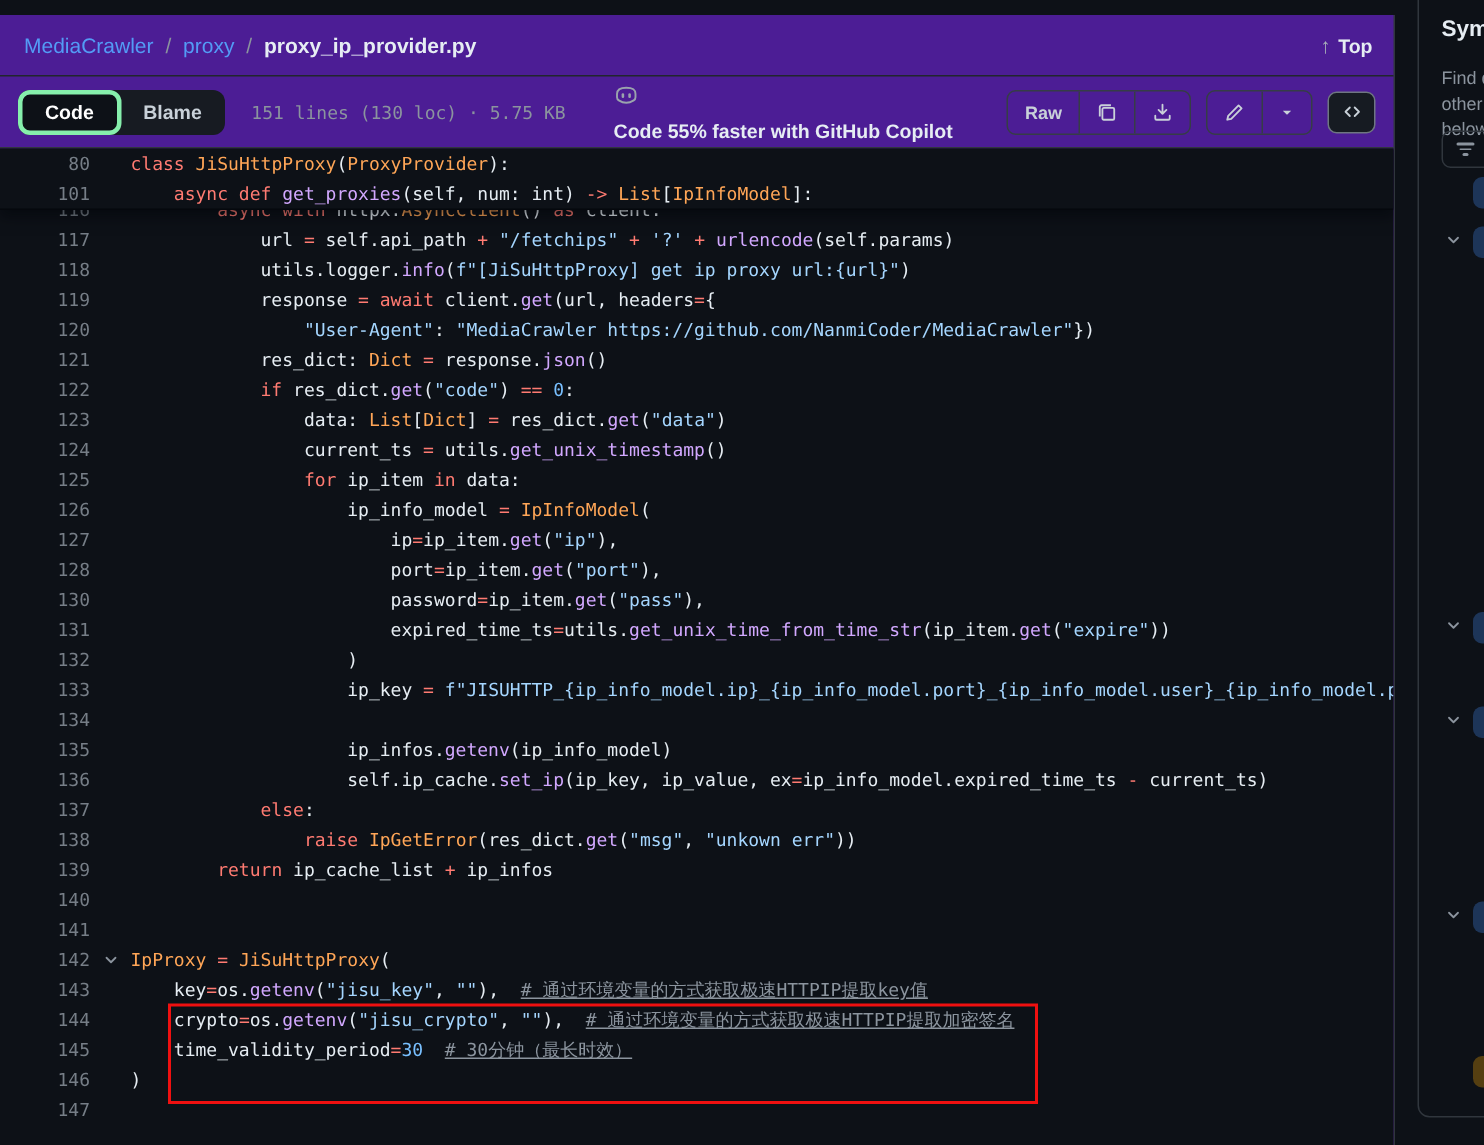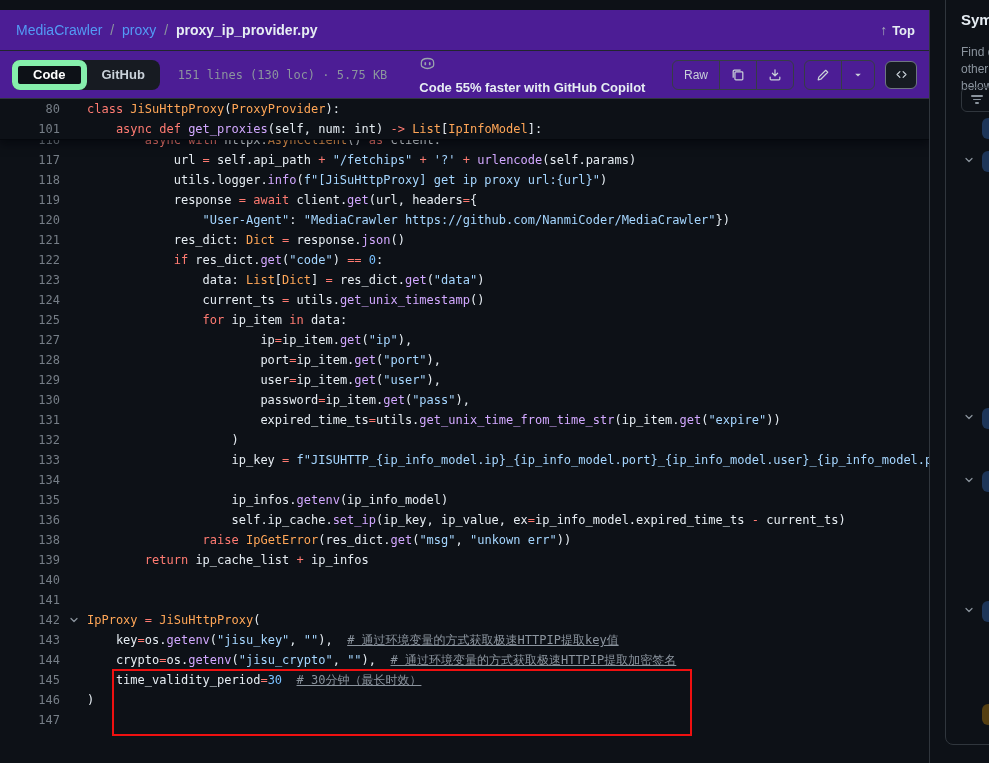--- a/index.html
+++ b/index.html
@@ -11,27 +11,27 @@
   .crumbs a{color:#539bf5;text-decoration:none;cursor:pointer;}
   .crumbs .sep{color:#8b949e;margin:0 4px;}
   .crumbs .file{font-weight:700;color:#e6edf3;}
   .toplink{display:flex;align-items:center;gap:5px;color:#e6edf3;font-size:13px;font-weight:600;cursor:pointer;text-decoration:none;}
   .toplink .arr{color:#a9b1ba;font-size:14px;font-weight:400;}
   
   .toolbar{height:47px;display:flex;align-items:center;gap:10px;padding:0 12px;border-bottom:1px solid #30363d;}
   .seg{display:flex;align-items:center;background:#171b22;border-radius:8px;height:30px;}
   .seg-btn{height:30px;padding:0 15px;border:none;background:transparent;color:#c9d1d9;font-size:13px;font-weight:600;
     border-radius:8px;cursor:pointer;font-family:inherit;}
-  .seg-btn.active{background:#0d1117;border:6px solid #86efac;color:#ffffff;}
+  .seg-btn.active{background:#0d1117;border:3px solid #86efac;color:#ffffff;}
   .meta{font-family:"DejaVu Sans Mono",monospace;font-size:12px;color:#8b949e;margin-left:8px;white-space:nowrap;}
   .copilot{display:flex;align-items:flex-start;gap:8px;margin-left:22px;font-size:13px;font-weight:600;color:#e6edf3;cursor:pointer;white-space:nowrap;flex-direction:column;}
   .spacer{flex:1;}
   .btngroup{display:flex;align-items:stretch;height:28px;border:1px solid #363d46;border-radius:6px;overflow:hidden;}
   .btngroup .tbtn{display:flex;align-items:center;justify-content:center;background:transparent;border:none;color:#c9d1d9;
-    font-size:12px;font-weight:400;padding:0 11px;cursor:pointer;font-family:inherit;}
+    font-size:12px;font-weight:700;padding:0 11px;cursor:pointer;font-family:inherit;}
   .btngroup .tbtn + .tbtn{border-left:1px solid #363d46;}
   .symbtn{width:32px;height:28px;display:flex;align-items:center;justify-content:center;background:#161b22;
     border:1px solid #6e7681;border-radius:6px;cursor:pointer;color:#c9d1d9;padding:0;}
   
   .codeview{position:relative;height:674px;overflow:hidden;background:#0d1117;}
   #code-lines{padding-top:31px;}
   .crow{display:flex;height:20px;line-height:20px;font-family:"DejaVu Sans Mono",monospace;font-size:12px;white-space:pre;}
   .lnum{width:60px;flex:none;text-align:right;color:#767e87;cursor:pointer;font-size:12px;}
   .lcol{width:27px;flex:none;display:flex;align-items:center;justify-content:center;}
   .lsrc{flex:1;overflow:hidden;}
@@ -74,21 +74,21 @@
     </div>
     <a class="toplink">
       <span class="arr">↑</span>
       <span>Top</span>
     </a>
   </div>
 
   <div class="toolbar">
     <div class="seg">
       <button class="seg-btn active">Code</button>
-      <button class="seg-btn">GitHub</button>
+      <button class="seg-btn">Blame</button>
     </div>
     <span class="meta">151 lines (130 loc) · 5.75 KB</span>
     <div class="copilot">
       <span>
         <svg width="17" height="17" viewBox="0 0 16 16">
             <path fill="none" stroke="#9aa3ad" stroke-width="1.2" d="M2.2 7.2c0-2.6 1.5-3.9 5.8-3.9s5.8 1.3 5.8 3.9v2.1c0 .8-.4 1.5-1.1 1.9-1.3.8-3 1.5-4.7 1.5s-3.4-.7-4.7-1.5c-.7-.4-1.1-1.1-1.1-1.9Z"></path>
             <rect x="5.1" y="6.7" width="1.6" height="3" rx="0.8" fill="#9aa3ad"></rect>
             <rect x="9.3" y="6.7" width="1.6" height="3" rx="0.8" fill="#9aa3ad"></rect>
           </svg>
       </span>
@@ -144,30 +144,31 @@
         <div class="crow"><span class="lnum">116</span><span class="lcol"></span><span class="lsrc" style="padding-left: 8ch;"><span class="tk-k">async with </span><span class="tk-d">httpx.</span><span class="tk-c">AsyncClient</span><span class="tk-d">() </span><span class="tk-k">as</span><span class="tk-d"> client:</span></span></div>
         <div class="crow"><span class="lnum">117</span><span class="lcol"></span><span class="lsrc" style="padding-left: 12ch;"><span class="tk-d">url </span><span class="tk-k">=</span><span class="tk-d"> self.api_path </span><span class="tk-k">+</span><span class="tk-d"> </span><span class="tk-s">"/fetchips"</span><span class="tk-d"> </span><span class="tk-k">+</span><span class="tk-d"> </span><span class="tk-s">'?'</span><span class="tk-d"> </span><span class="tk-k">+</span><span class="tk-d"> </span><span class="tk-f">urlencode</span><span class="tk-d">(self.params)</span></span></div>
         <div class="crow"><span class="lnum">118</span><span class="lcol"></span><span class="lsrc" style="padding-left: 12ch;"><span class="tk-d">utils.logger.</span><span class="tk-f">info</span><span class="tk-d">(</span><span class="tk-s">f"[JiSuHttpProxy] get ip proxy url:{url}"</span><span class="tk-d">)</span></span></div>
         <div class="crow"><span class="lnum">119</span><span class="lcol"></span><span class="lsrc" style="padding-left: 12ch;"><span class="tk-d">response </span><span class="tk-k">=</span><span class="tk-d"> </span><span class="tk-k">await</span><span class="tk-d"> client.</span><span class="tk-f">get</span><span class="tk-d">(url, headers</span><span class="tk-k">=</span><span class="tk-d">{</span></span></div>
         <div class="crow"><span class="lnum">120</span><span class="lcol"></span><span class="lsrc" style="padding-left: 16ch;"><span class="tk-s">"User-Agent"</span><span class="tk-d">: </span><span class="tk-s">"MediaCrawler https://github.com/NanmiCoder/MediaCrawler"</span><span class="tk-d">})</span></span></div>
         <div class="crow"><span class="lnum">121</span><span class="lcol"></span><span class="lsrc" style="padding-left: 12ch;"><span class="tk-d">res_dict: </span><span class="tk-c">Dict</span><span class="tk-d"> </span><span class="tk-k">=</span><span class="tk-d"> response.</span><span class="tk-f">json</span><span class="tk-d">()</span></span></div>
         <div class="crow"><span class="lnum">122</span><span class="lcol"></span><span class="lsrc" style="padding-left: 12ch;"><span class="tk-k">if</span><span class="tk-d"> res_dict.</span><span class="tk-f">get</span><span class="tk-d">(</span><span class="tk-s">"code"</span><span class="tk-d">) </span><span class="tk-k">==</span><span class="tk-d"> </span><span class="tk-n">0</span><span class="tk-d">:</span></span></div>
         <div class="crow"><span class="lnum">123</span><span class="lcol"></span><span class="lsrc" style="padding-left: 16ch;"><span class="tk-d">data: </span><span class="tk-c">List</span><span class="tk-d">[</span><span class="tk-c">Dict</span><span class="tk-d">] </span><span class="tk-k">=</span><span class="tk-d"> res_dict.</span><span class="tk-f">get</span><span class="tk-d">(</span><span class="tk-s">"data"</span><span class="tk-d">)</span></span></div>
         <div class="crow"><span class="lnum">124</span><span class="lcol"></span><span class="lsrc" style="padding-left: 16ch;"><span class="tk-d">current_ts </span><span class="tk-k">=</span><span class="tk-d"> utils.</span><span class="tk-f">get_unix_timestamp</span><span class="tk-d">()</span></span></div>
         <div class="crow"><span class="lnum">125</span><span class="lcol"></span><span class="lsrc" style="padding-left: 16ch;"><span class="tk-k">for</span><span class="tk-d"> ip_item </span><span class="tk-k">in</span><span class="tk-d"> data:</span></span></div>
+        <div class="crow"><span class="lnum">126</span><span class="lcol"></span><span class="lsrc" style="padding-left: 20ch;"><span class="tk-d">ip_info_model </span><span class="tk-k">=</span><span class="tk-d"> </span><span class="tk-c">IpInfoModel</span><span class="tk-d">(</span></span></div>
         <div class="crow"><span class="lnum">127</span><span class="lcol"></span><span class="lsrc" style="padding-left: 24ch;"><span class="tk-d">ip</span><span class="tk-k">=</span><span class="tk-d">ip_item.</span><span class="tk-f">get</span><span class="tk-d">(</span><span class="tk-s">"ip"</span><span class="tk-d">),</span></span></div>
         <div class="crow"><span class="lnum">128</span><span class="lcol"></span><span class="lsrc" style="padding-left: 24ch;"><span class="tk-d">port</span><span class="tk-k">=</span><span class="tk-d">ip_item.</span><span class="tk-f">get</span><span class="tk-d">(</span><span class="tk-s">"port"</span><span class="tk-d">),</span></span></div>
-        <div class="crow"><span class="lnum">129</span><span class="lcol"></span><span class="lsrc" style="padding-left: 24ch;"><span class="tk-d">user</span><span class="tk-k">=</span><span class="tk-d">ip_item.</span><span class="tk-f">get</span><span class="tk-d">(</span><span class="tk-s">"user"</span><span class="tk-d">),</span></span></div>
         <div class="crow"><span class="lnum">130</span><span class="lcol"></span><span class="lsrc" style="padding-left: 24ch;"><span class="tk-d">password</span><span class="tk-k">=</span><span class="tk-d">ip_item.</span><span class="tk-f">get</span><span class="tk-d">(</span><span class="tk-s">"pass"</span><span class="tk-d">),</span></span></div>
         <div class="crow"><span class="lnum">131</span><span class="lcol"></span><span class="lsrc" style="padding-left: 24ch;"><span class="tk-d">expired_time_ts</span><span class="tk-k">=</span><span class="tk-d">utils.</span><span class="tk-f">get_unix_time_from_time_str</span><span class="tk-d">(ip_item.</span><span class="tk-f">get</span><span class="tk-d">(</span><span class="tk-s">"expire"</span><span class="tk-d">))</span></span></div>
         <div class="crow"><span class="lnum">132</span><span class="lcol"></span><span class="lsrc" style="padding-left: 20ch;"><span class="tk-d">)</span></span></div>
         <div class="crow"><span class="lnum">133</span><span class="lcol"></span><span class="lsrc" style="padding-left: 20ch;"><span class="tk-d">ip_key </span><span class="tk-k">=</span><span class="tk-d"> </span><span class="tk-s">f"JISUHTTP_{ip_info_model.ip}_{ip_info_model.port}_{ip_info_model.user}_{ip_info_model.password}"</span></span></div>
         <div class="crow"><span class="lnum">134</span><span class="lcol"></span><span class="lsrc" style="padding-left: 20ch; margin-top: 22px;"><span class="tk-d">ip_value </span><span class="tk-k">=</span><span class="tk-d"> ip_info_model.</span><span class="tk-f">model_dump_json</span><span class="tk-d">()</span></span></div>
         <div class="crow"><span class="lnum">135</span><span class="lcol"></span><span class="lsrc" style="padding-left: 20ch;"><span class="tk-d">ip_infos.</span><span class="tk-f">getenv</span><span class="tk-d">(ip_info_model)</span></span></div>
         <div class="crow"><span class="lnum">136</span><span class="lcol"></span><span class="lsrc" style="padding-left: 20ch;"><span class="tk-d">self.ip_cache.</span><span class="tk-f">set_ip</span><span class="tk-d">(ip_key, ip_value, ex</span><span class="tk-k">=</span><span class="tk-d">ip_info_model.expired_time_ts </span><span class="tk-k">-</span><span class="tk-d"> current_ts)</span></span></div>
+        <div class="crow"><span class="lnum">137</span><span class="lcol"></span><span class="lsrc" style="padding-left: 12ch;"><span class="tk-k">else</span><span class="tk-d">:</span></span></div>
         <div class="crow"><span class="lnum">138</span><span class="lcol"></span><span class="lsrc" style="padding-left: 16ch;"><span class="tk-k">raise</span><span class="tk-d"> </span><span class="tk-c">IpGetError</span><span class="tk-d">(res_dict.</span><span class="tk-f">get</span><span class="tk-d">(</span><span class="tk-s">"msg"</span><span class="tk-d">, </span><span class="tk-s">"unkown err"</span><span class="tk-d">))</span></span></div>
         <div class="crow"><span class="lnum">139</span><span class="lcol"></span><span class="lsrc" style="padding-left: 8ch;"><span class="tk-k">return</span><span class="tk-d"> ip_cache_list </span><span class="tk-k">+</span><span class="tk-d"> ip_infos</span></span></div>
         <div class="crow"><span class="lnum">140</span><span class="lcol"></span><span class="lsrc" style="padding-left: 0ch;"></span></div>
         <div class="crow"><span class="lnum">141</span><span class="lcol"></span><span class="lsrc" style="padding-left: 0ch;"></span></div>
         <div class="crow"><span class="lnum">142</span><span class="lcol"><svg width="12" height="12" viewBox="0 0 16 16">
               <path d="M4 6l4 4 4-4" fill="none" stroke="#8b949e" stroke-width="1.6" stroke-linecap="round" stroke-linejoin="round"></path>
             </svg></span><span class="lsrc" style="padding-left: 0ch;"><span class="tk-c">IpProxy</span><span class="tk-d"> </span><span class="tk-k">=</span><span class="tk-d"> </span><span class="tk-c">JiSuHttpProxy</span><span class="tk-d">(</span></span></div>
         <div class="crow"><span class="lnum">143</span><span class="lcol"></span><span class="lsrc" style="padding-left: 4ch;"><span class="tk-d">key</span><span class="tk-k">=</span><span class="tk-d">os.</span><span class="tk-f">getenv</span><span class="tk-d">(</span><span class="tk-s">"jisu_key"</span><span class="tk-d">, </span><span class="tk-s">""</span><span class="tk-d">),  </span><span class="tk-m"># 通过环境变量的方式获取极速HTTPIP提取key值</span></span></div>
         <div class="crow"><span class="lnum">144</span><span class="lcol"></span><span class="lsrc" style="padding-left: 4ch;"><span class="tk-d">crypto</span><span class="tk-k">=</span><span class="tk-d">os.</span><span class="tk-f">getenv</span><span class="tk-d">(</span><span class="tk-s">"jisu_crypto"</span><span class="tk-d">, </span><span class="tk-s">""</span><span class="tk-d">),  </span><span class="tk-m"># 通过环境变量的方式获取极速HTTPIP提取加密签名</span></span></div>
         <div class="crow"><span class="lnum">145</span><span class="lcol"></span><span class="lsrc" style="padding-left: 4ch;"><span class="tk-d">time_validity_period</span><span class="tk-k">=</span><span class="tk-n">30</span><span class="tk-d">  </span><span class="tk-m"># 30分钟（最长时效）</span></span></div>

